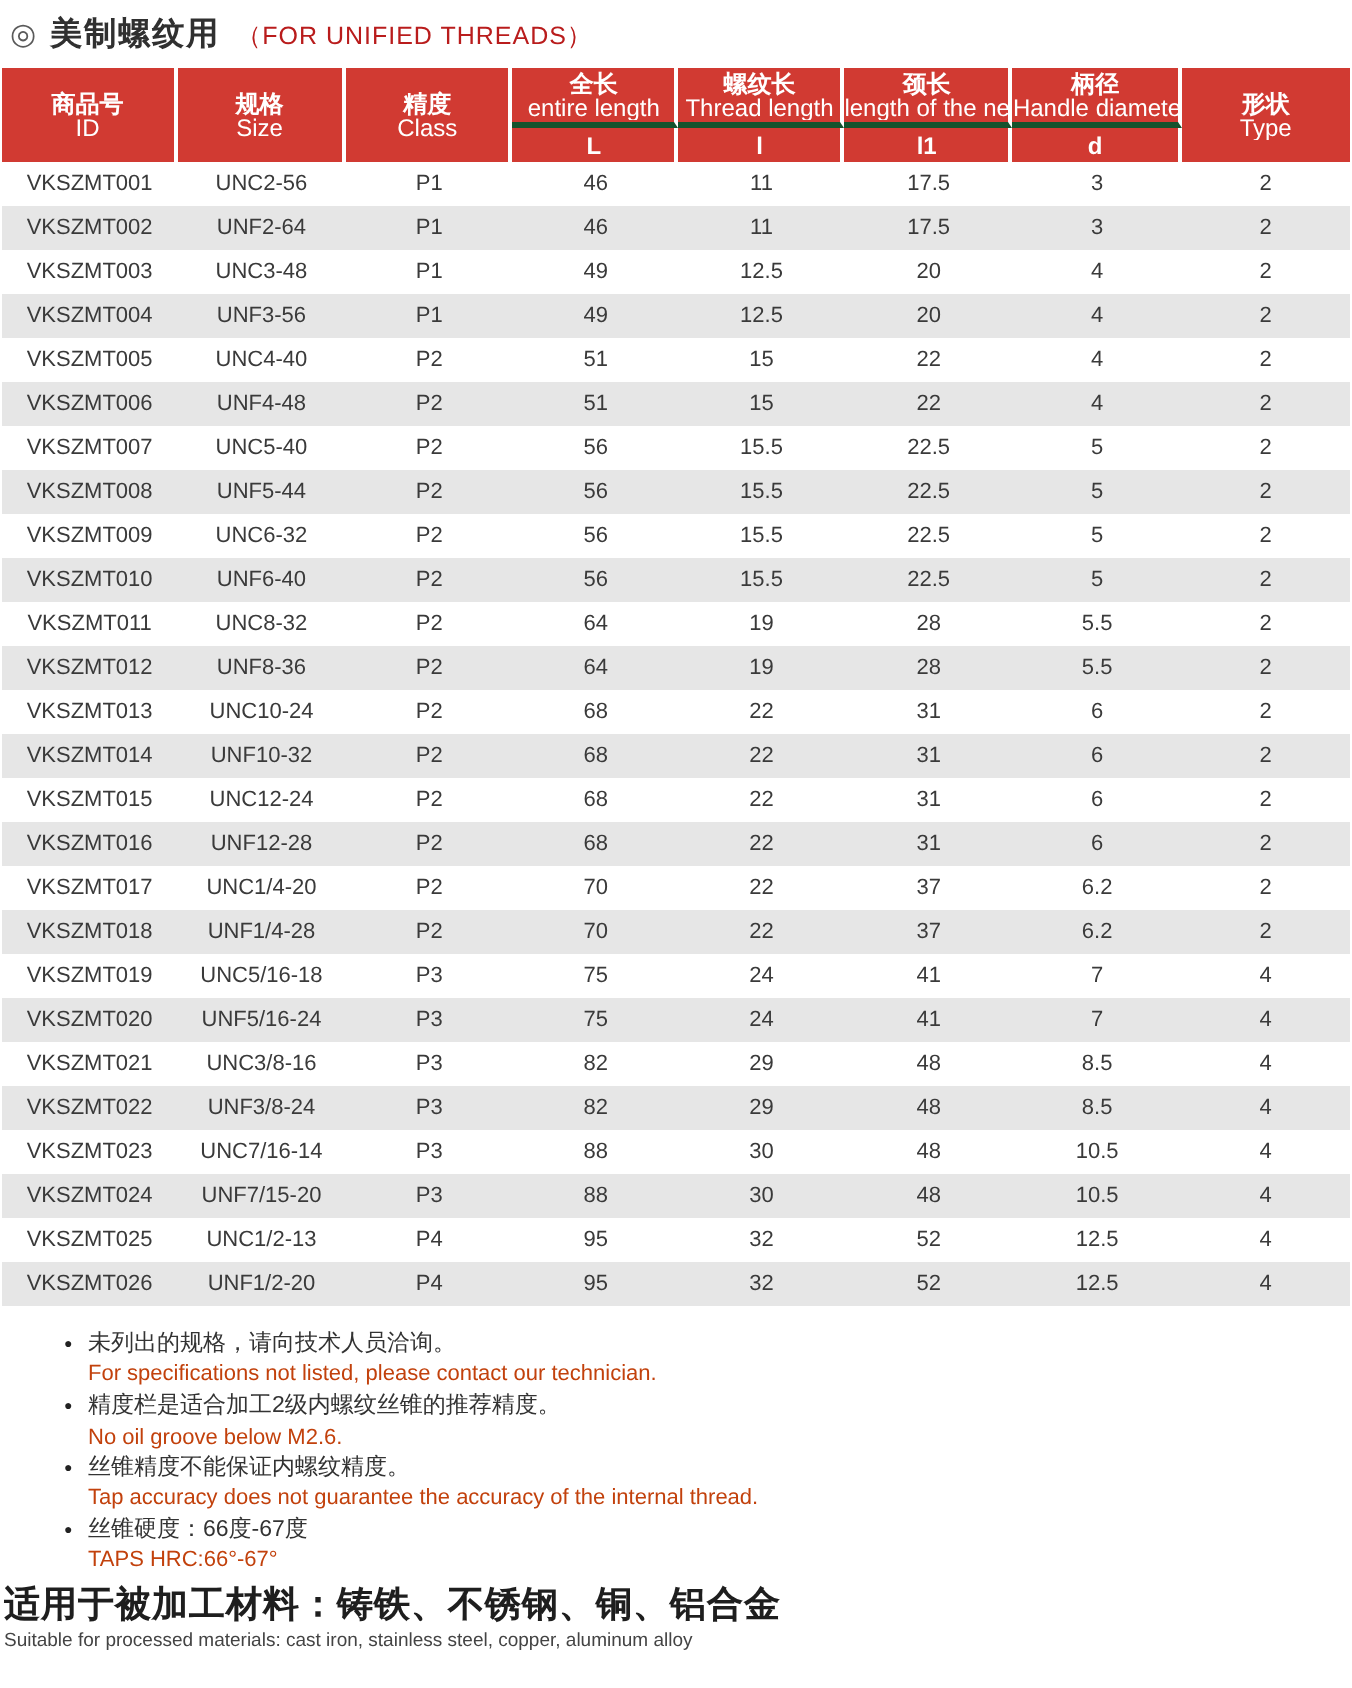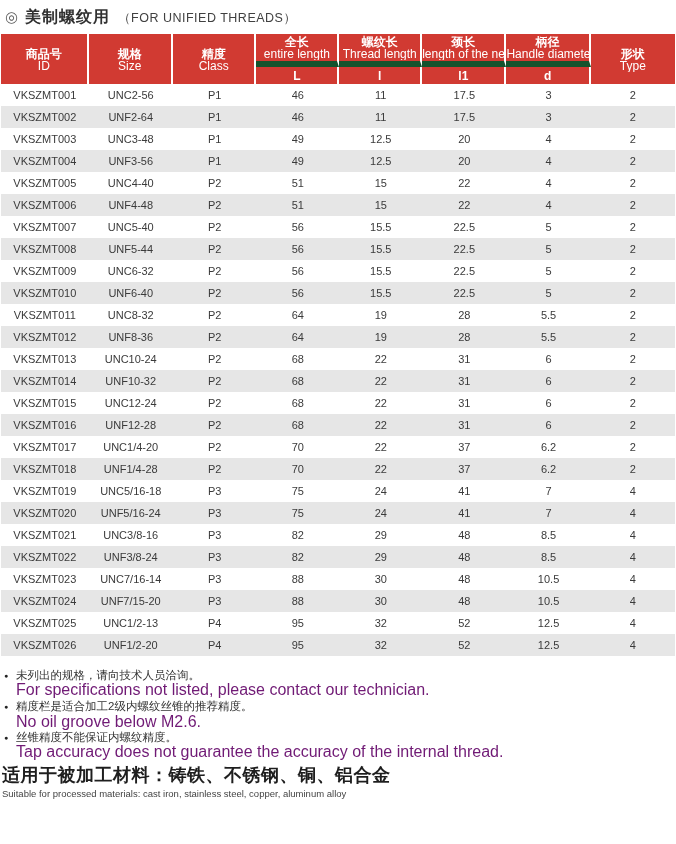--- a/index.html
+++ b/index.html
@@ -29,77 +29,77 @@
   }
   .title-zh {
     font-size: 16px;
     font-weight: bold;
     color: #303030;
     letter-spacing: 1px;
     text-align: right;
   }
   .title-en {
     font-size: 12.5px;
-    color: #404040;
+    color: #b91c1c;
     margin-left: 8px;
     letter-spacing: 0.5px;
   }
   
   table {
     width: 100%;
     border-collapse: separate;
     border-spacing: 0;
     table-layout: fixed;
   }
   thead th {
     background: #d13a32;
     color: #ffffff;
     font-weight: normal;
     vertical-align: middle;
     padding: 0;
   }
   thead th.hsep { border-right: 2px solid #ffffff; }
-  thead th.hbot { border-bottom: 6px solid #14532d; }
+  thead th.hbot { border-bottom: 3px solid #14532d; }
   thead tr.r1 th { height: 27px; }
   thead tr.r2 th { height: 17px; }
   .h-zh { font-size: 12px; font-weight: bold; line-height: 14px; }
   .h-en { font-size: 12px; line-height: 11px; white-space: nowrap; overflow: hidden; }
   .h-sub { font-size: 12px; font-weight: bold; }
   tbody td {
     height: 22px;
     text-align: center;
     font-size: 11px;
     color: #3a3a3a;
     padding: 0;
   }
   tbody tr:nth-child(even) td { background: #e6e6e6; }
   tbody tr:nth-child(odd) td { background: #ffffff; }
   
   .notes { margin-top: 12px; }
-  .note { margin-bottom: 1px; }
+  .note { margin-bottom: 1px; padding-left: 28px; }
   .note-zh {
     position: relative;
     padding-left: 15px;
     font-size: 11.5px;
     line-height: 15px;
     color: #333333;
   }
   .bullet {
     position: absolute;
     left: 3px;
     top: 0;
     font-size: 7px;
     line-height: 15px;
     color: #222222;
   }
   .note-en {
     padding-left: 15px;
-    font-size: 16px;
+    font-size: 11px;
     line-height: 14.5px;
-    color: #701a75;
+    color: #c2410c;
     margin-bottom: 1px;
   }
   
   .footer { margin-top: 6px; padding-left: 1px; }
   .footer-zh {
     font-size: 18px;
     font-weight: bold;
     color: #1e1e1e;
     letter-spacing: 0.5px;
     line-height: 19px;
@@ -455,20 +455,24 @@
       <div class="note">
         <div class="note-zh"><span class="bullet">●</span>精度栏是适合加工2级内螺纹丝锥的推荐精度。</div>
       </div>
       <div class="note">
         <div class="note-en">No oil groove below M2.6.</div>
       </div>
       <div class="note">
         <div class="note-zh"><span class="bullet">●</span>丝锥精度不能保证内螺纹精度。</div>
         <div class="note-en">Tap accuracy does not guarantee the accuracy of the internal thread.</div>
       </div>
+      <div class="note">
+        <div class="note-zh"><span class="bullet">●</span>丝锥硬度：66度-67度</div>
+        <div class="note-en">TAPS HRC:66°-67°</div>
+      </div>
     </div>
 
   <div class="footer">
     <div class="footer-zh">适用于被加工材料：铸铁、不锈钢、铜、铝合金</div>
     <div class="footer-en">Suitable for processed materials: cast iron, stainless steel, copper, aluminum alloy</div>
   </div>
 
 </div>
 
 </body></html>

